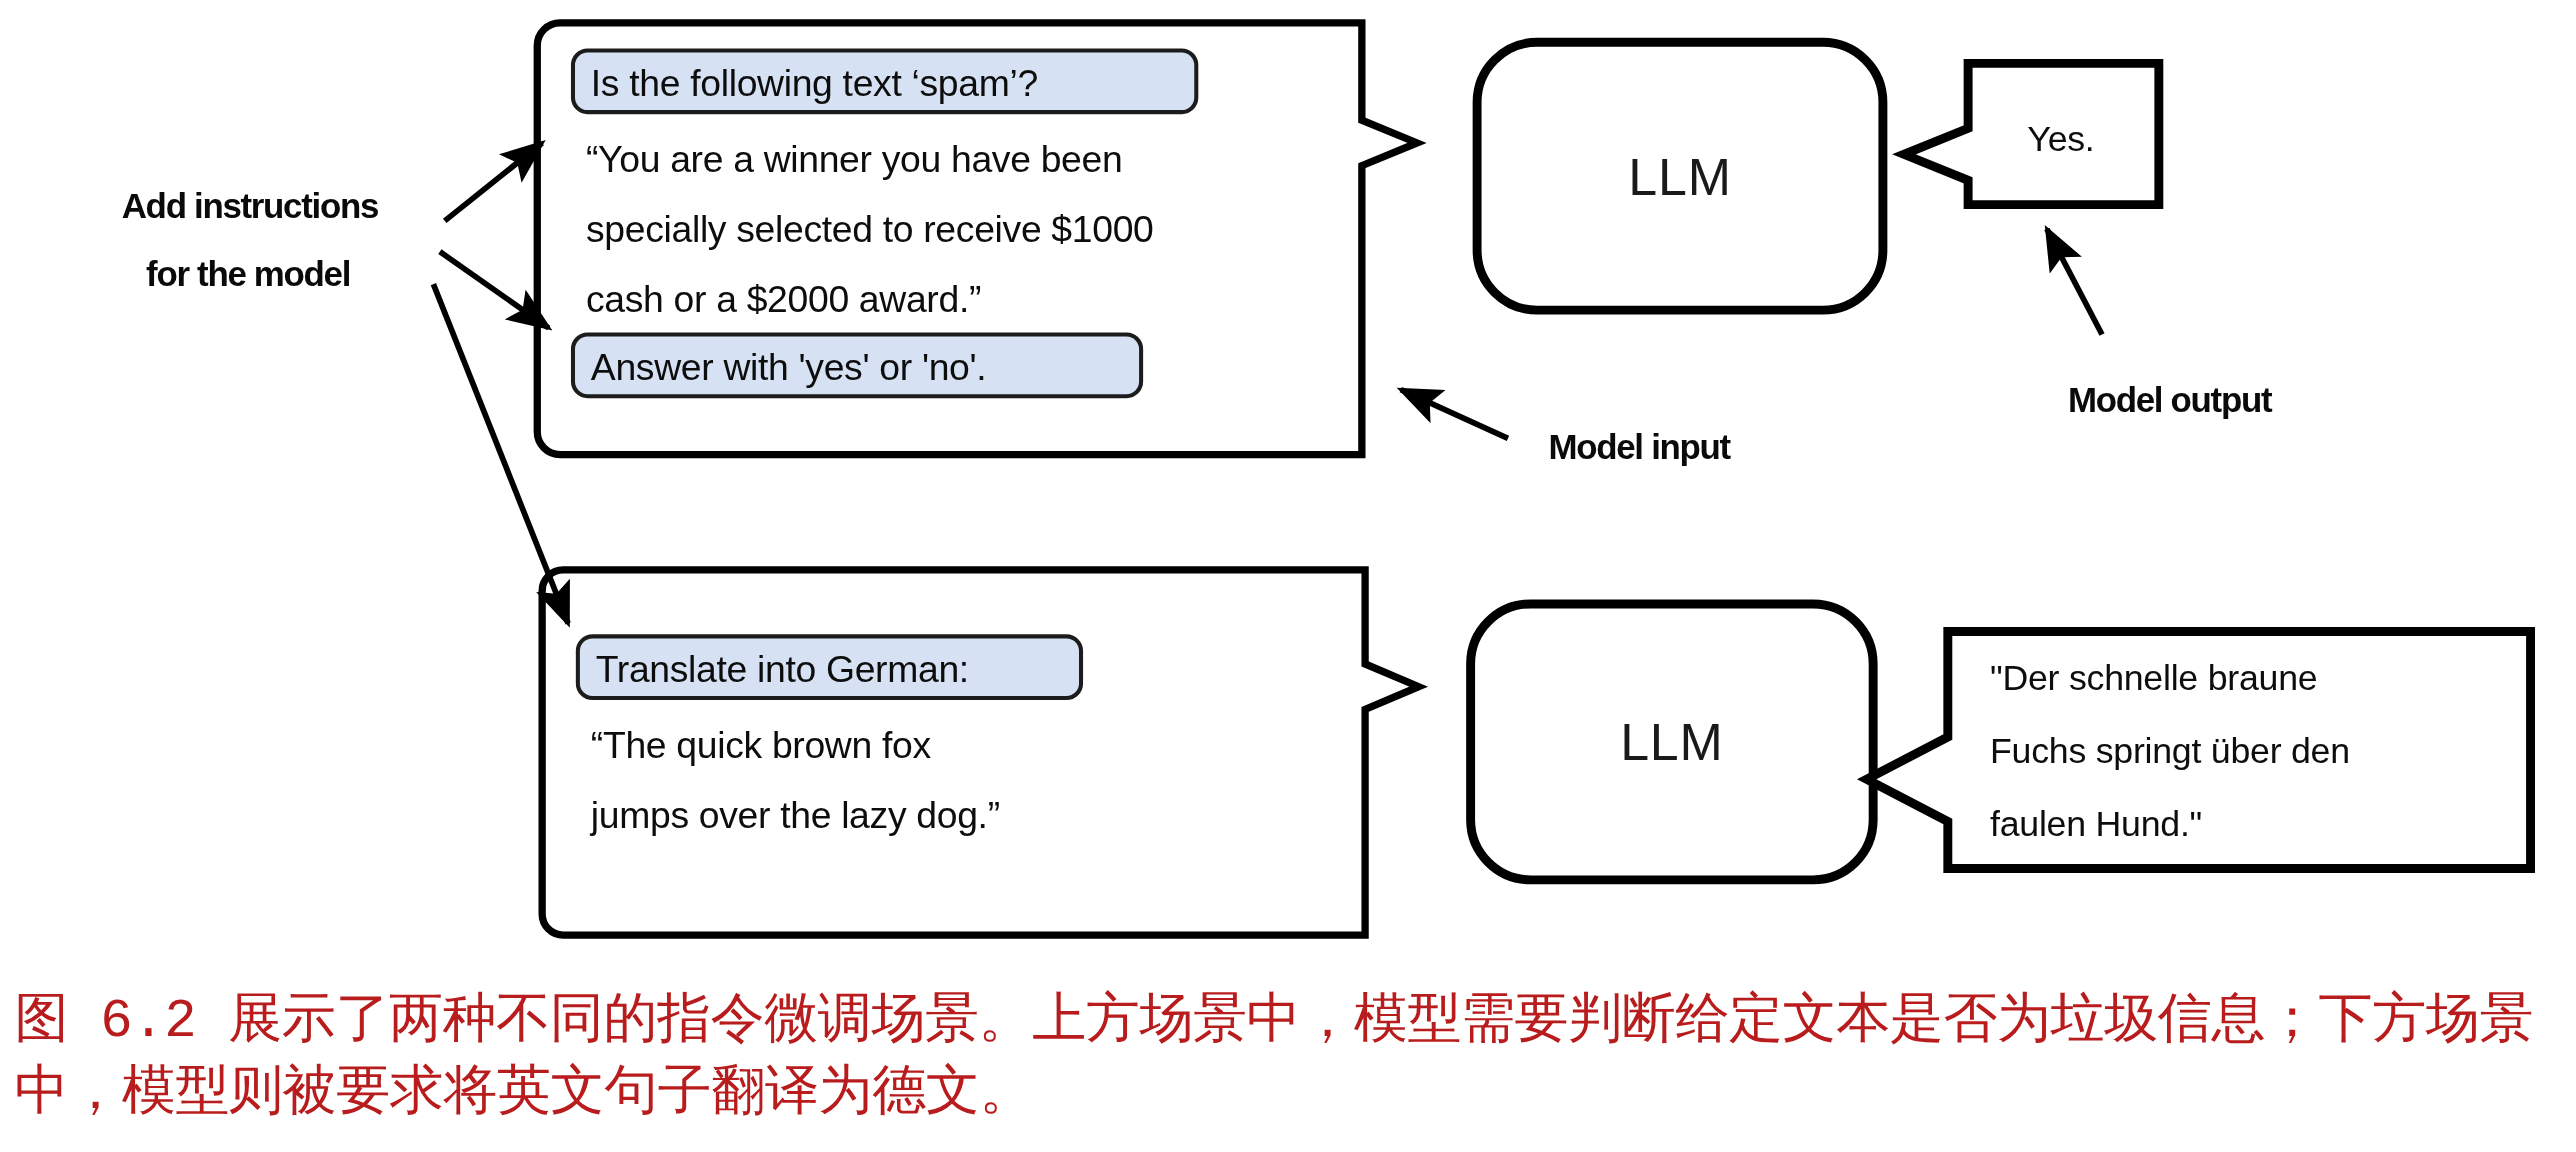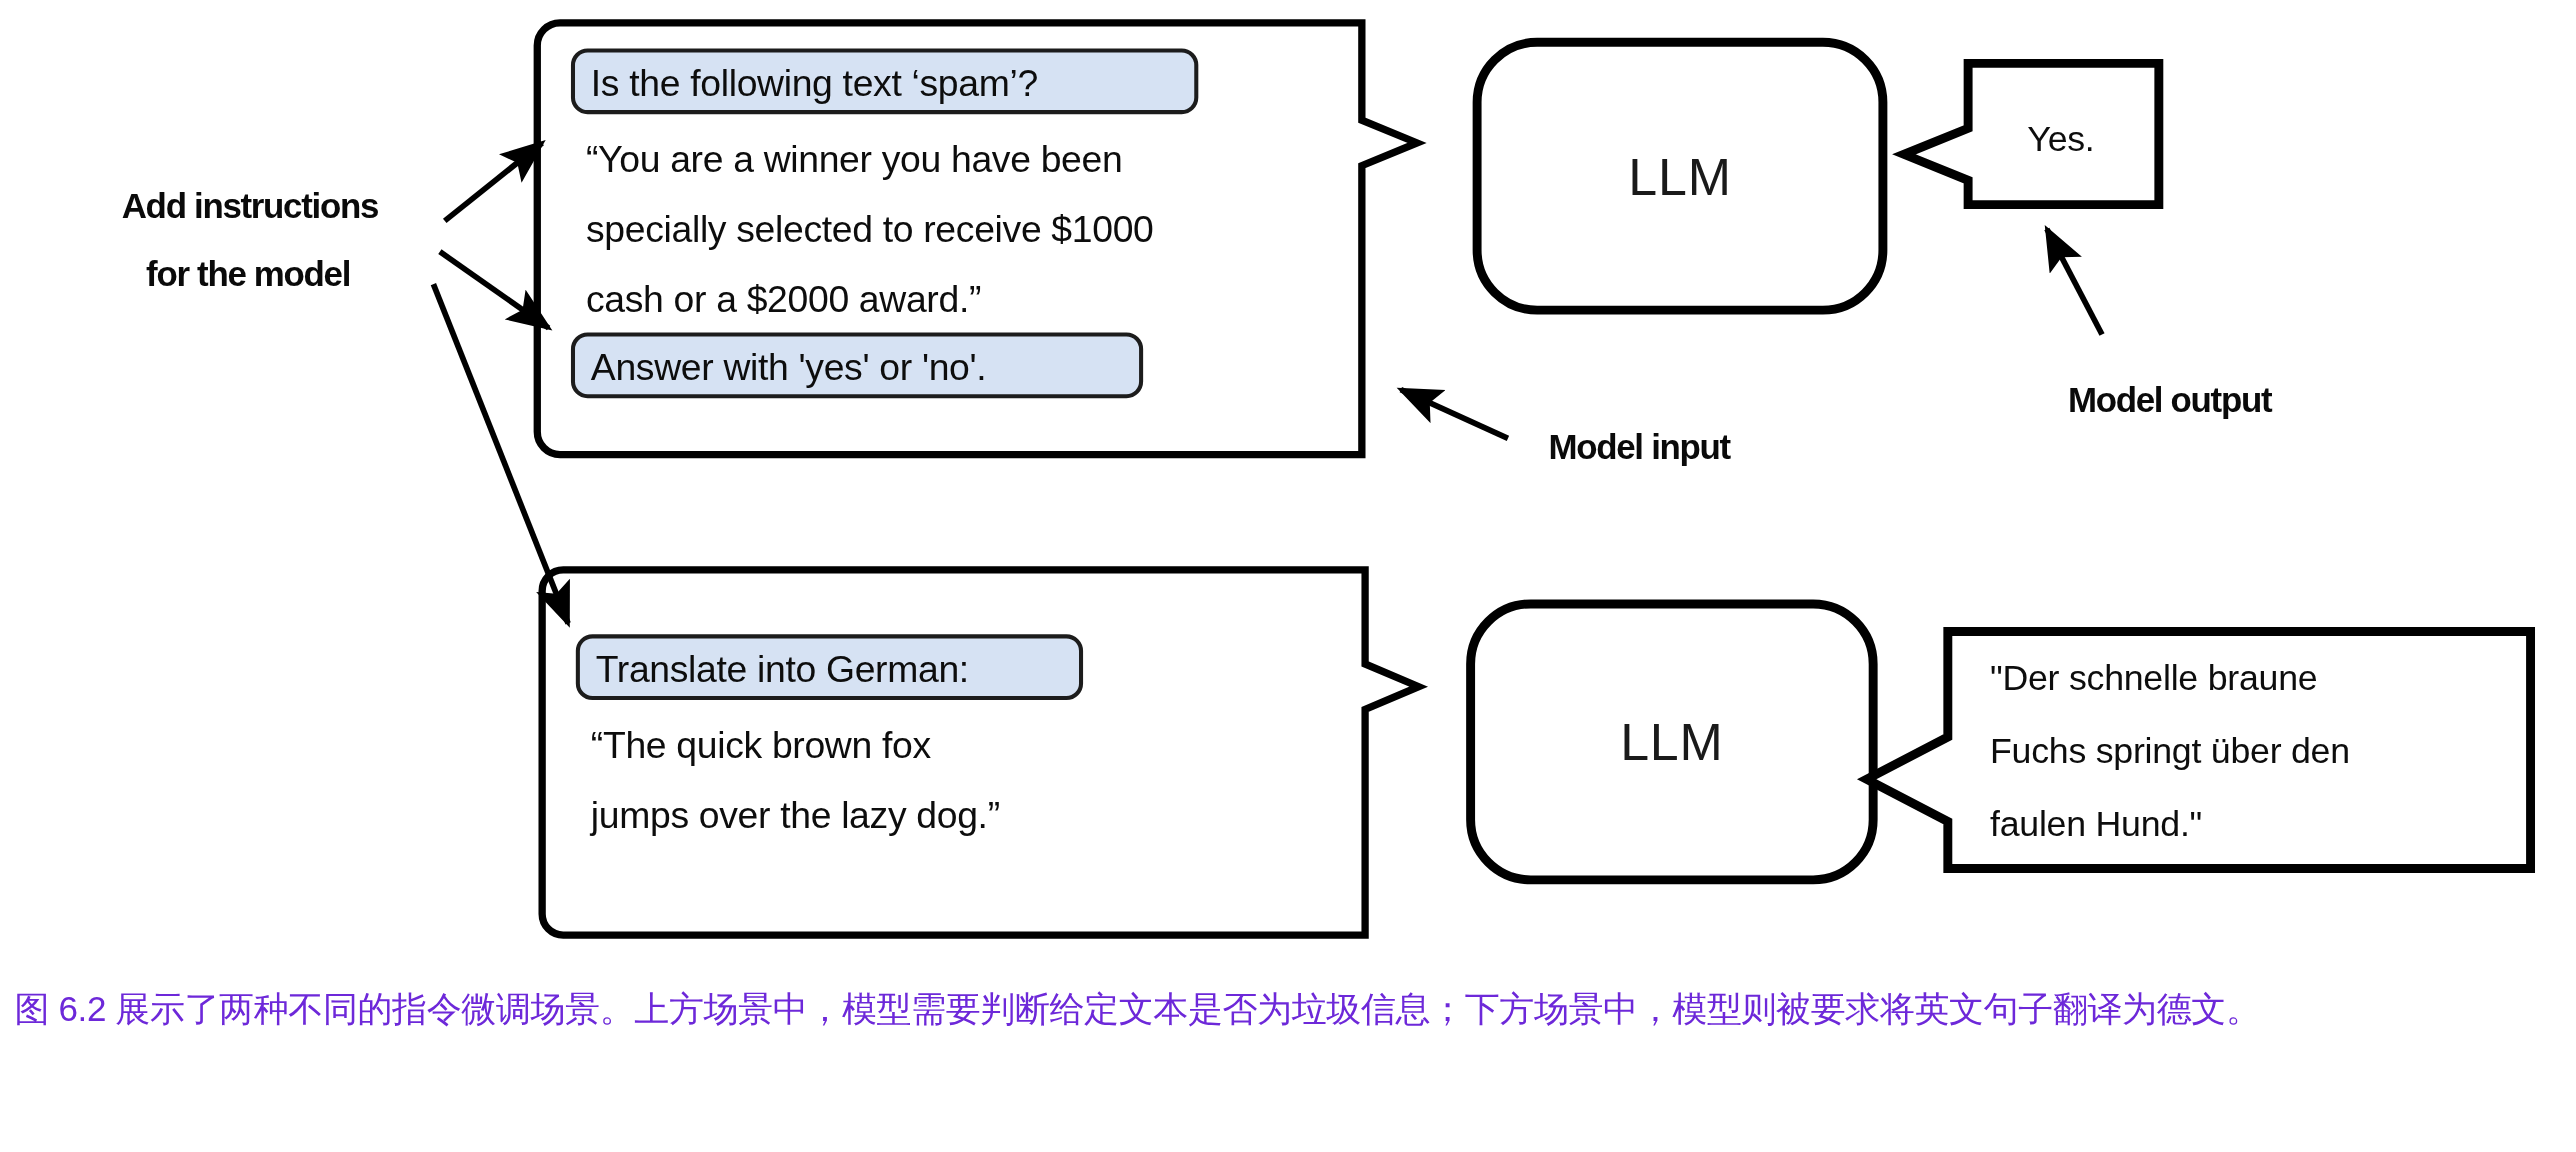--- a/index.html
+++ b/index.html
@@ -56,24 +56,24 @@
     font-size: 43px;
     font-weight: bold;
     letter-spacing: -1.6px;
     fill: #0a0a0a;
   }
   .caption {
     position: absolute;
     left: 14.6px;
     top: 986px;
     width: 2557px;
-    font-family: Liberation Sans, sans-serif;
-    font-size: 35px;
+    font-family: Liberation Mono, monospace;
+    font-size: 54px;
     line-height: 1.33;
-    color: #6d28d9;
+    color: #b91c1c;
     letter-spacing: -0.4px;
     white-space: pre-wrap;
   }
 </style>
 </head>
 <body>
 
 <div id="figure-root">
 
   <svg class="diagram-svg" viewBox="0 0 3174 1190">

